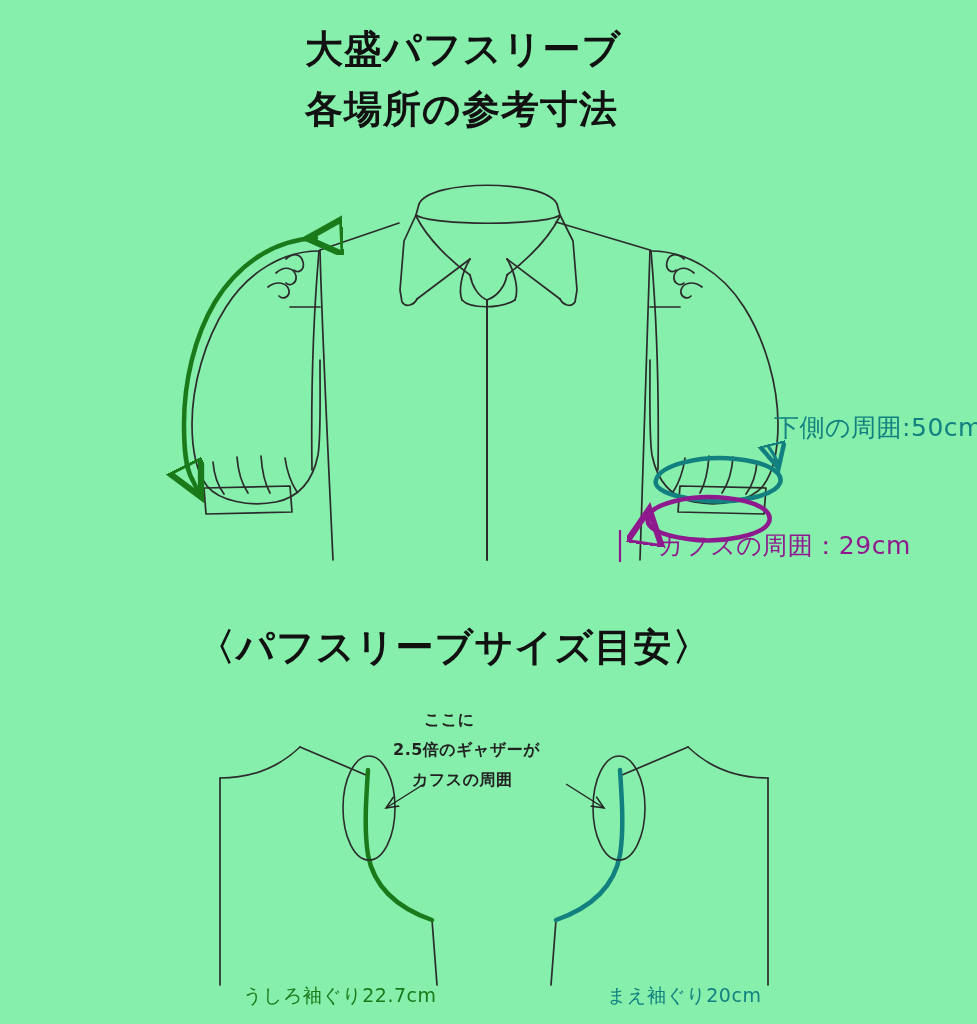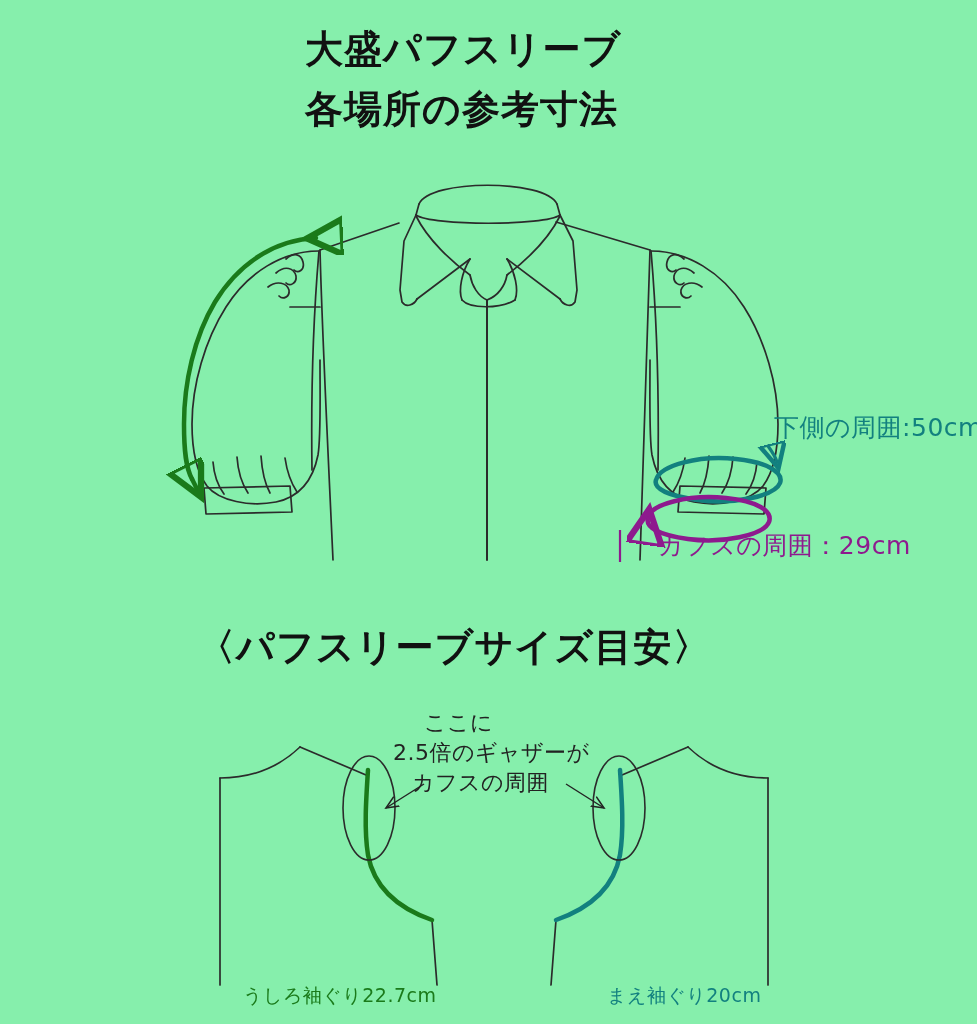--- a/index.html
+++ b/index.html
@@ -54,23 +54,24 @@
     font-size: 25px;
     color: #12807f;
     letter-spacing: 0.5px;
   }
   .label-purple {
     font-size: 25px;
     color: #8e1a8e;
     letter-spacing: 0.5px;
   }
   .note-black {
-    font-size: 22px;
+    font-size: 16px;
     color: #222222;
     letter-spacing: 0.5px;
+    font-weight: bold;
   }
   .label-small-green {
     font-size: 19px;
     color: #1a7a1a;
     letter-spacing: 0.5px;
   }
   .label-small-teal {
     font-size: 19px;
     color: #12807f;
     letter-spacing: 0.5px;

